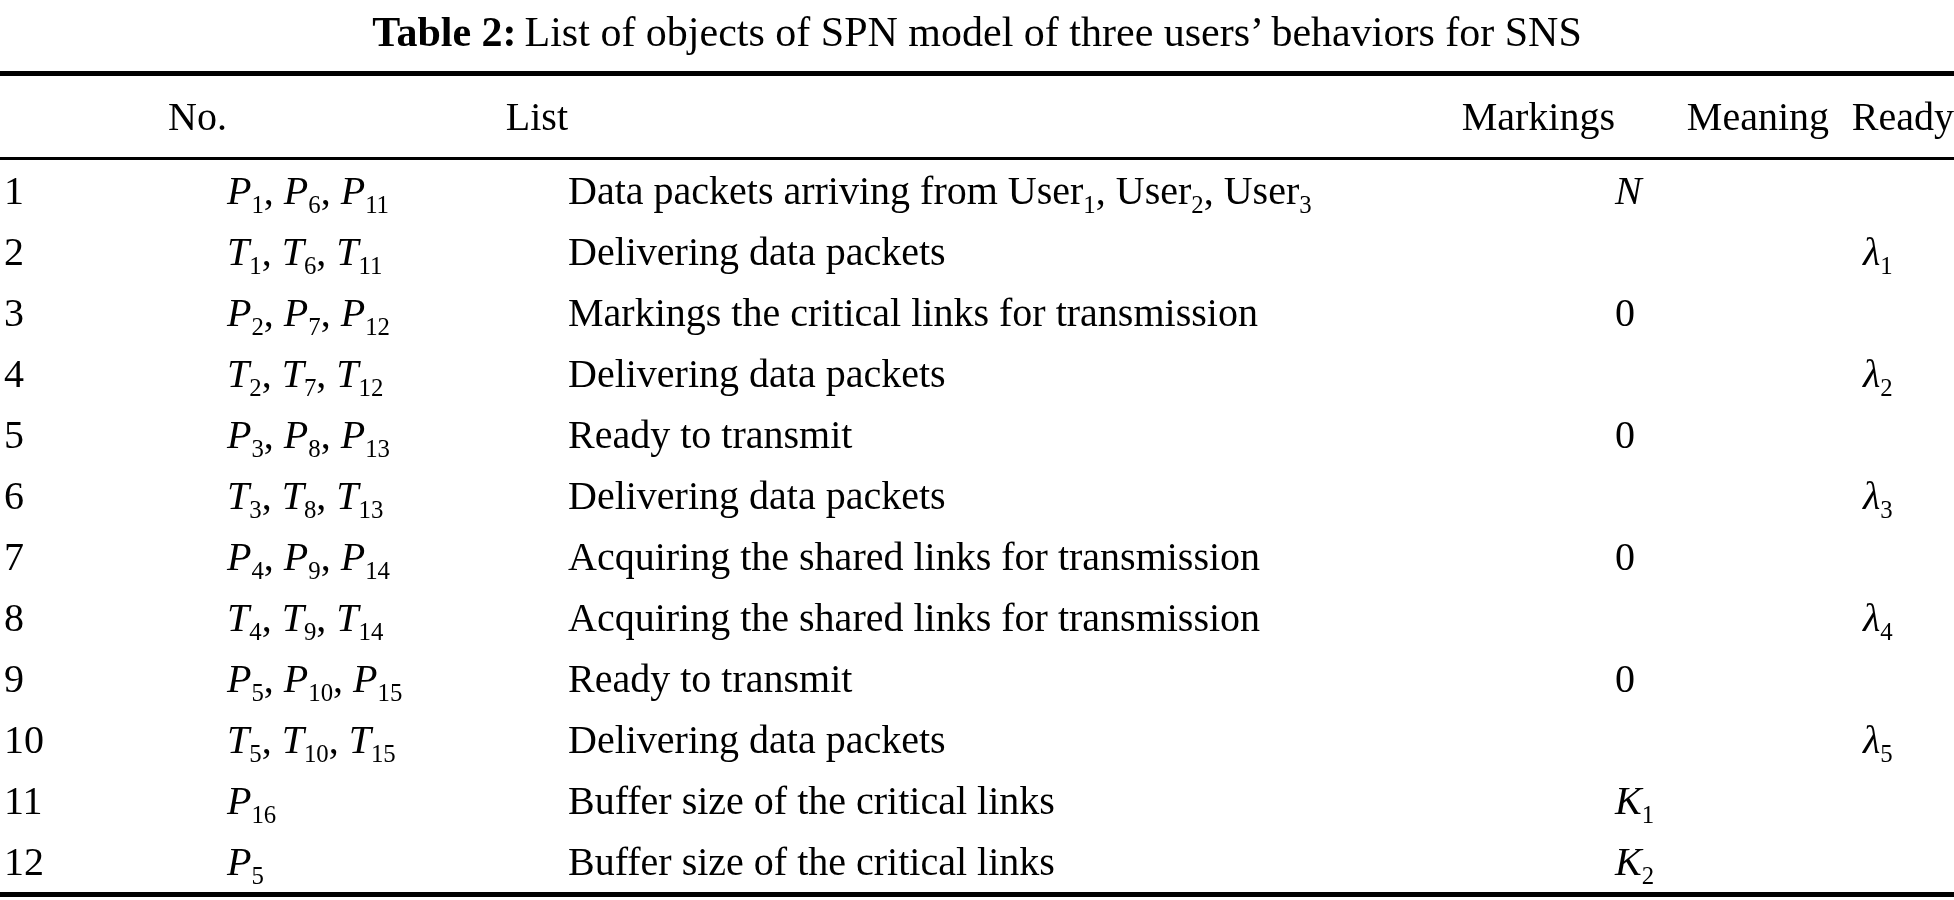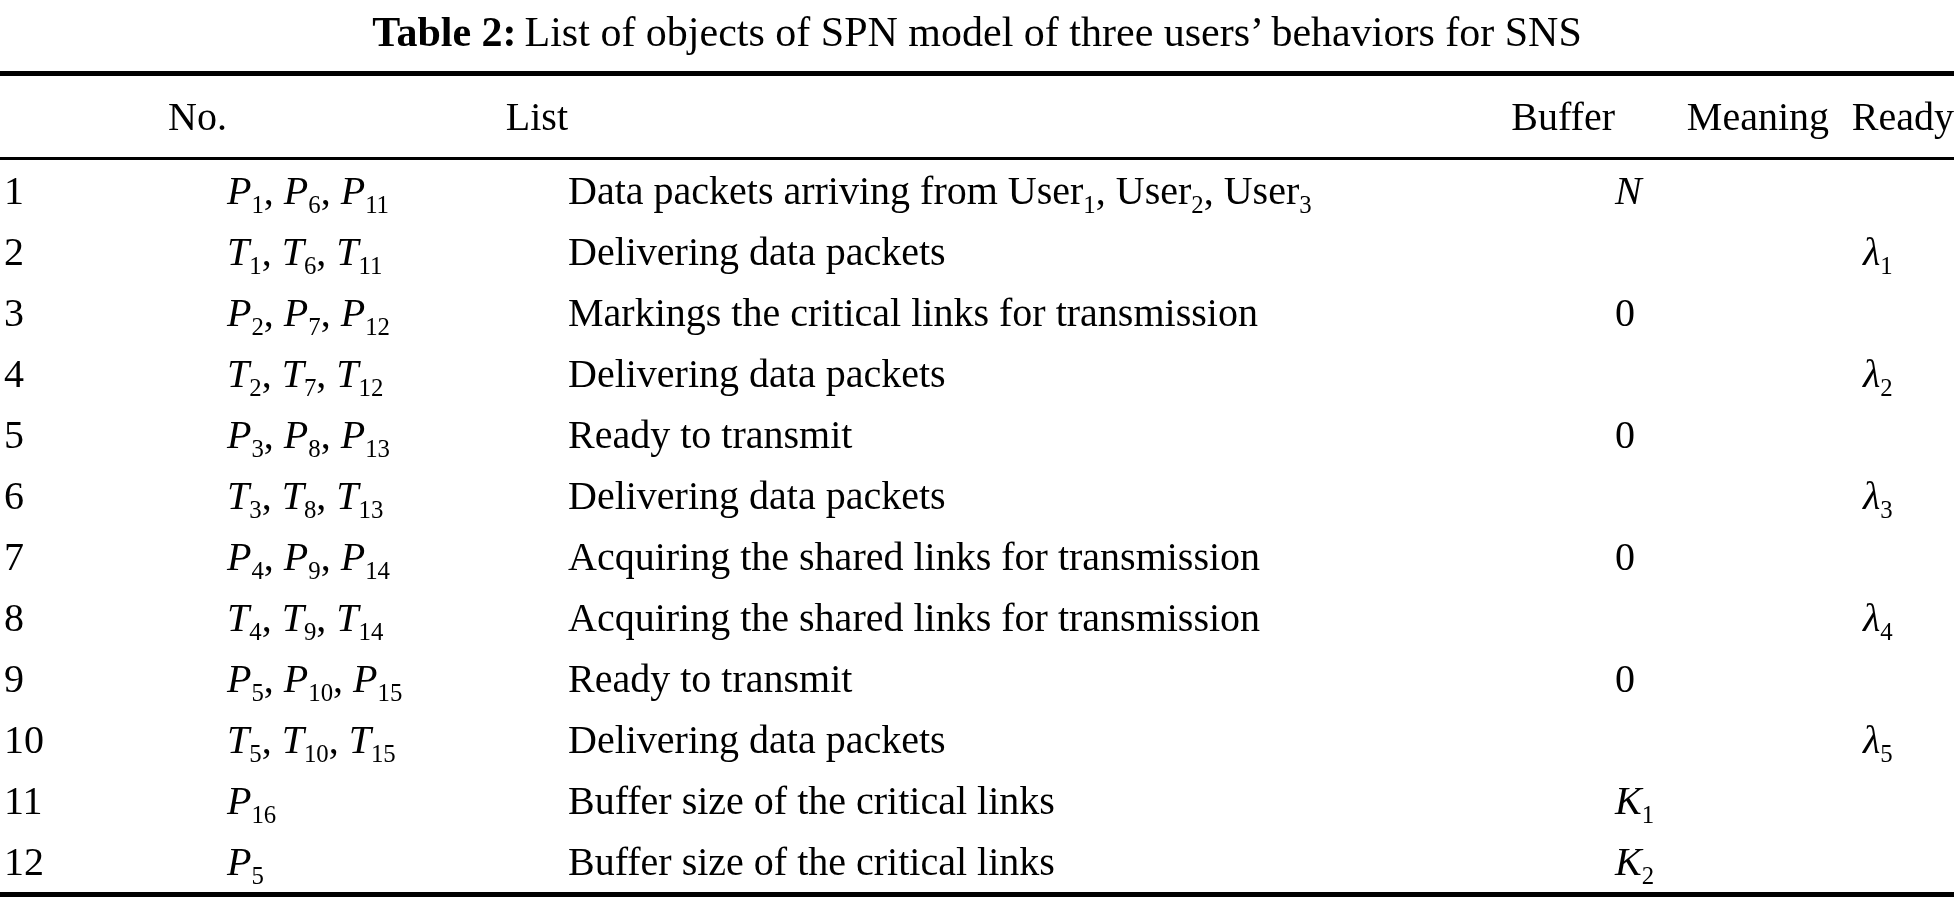--- a/index.html
+++ b/index.html
@@ -49,21 +49,21 @@
     <col style="width:227px">
     <col style="width:341px">
     <col style="width:1047px">
     <col style="width:214px">
     <col style="width:125px">
   </colgroup>
   <thead>
     <tr>
       <th class="c-no">No.</th>
       <th class="c-name">List</th>
-      <th class="c-meaning">Buffer</th>
+      <th class="c-meaning">Markings</th>
       <th class="c-markings">Meaning</th>
       <th class="c-rate">Ready</th>
     </tr>
   </thead>
   <tbody>
       <tr>
     <td class="c-no">1</td>
     <td class="c-name"><i>P</i><sub>1</sub>, <i>P</i><sub>6</sub>, <i>P</i><sub>11</sub></td>
     <td class="c-meaning">Data packets arriving from User<sub>1</sub>, User<sub>2</sub>, User<sub>3</sub></td>
     <td class="c-markings"><i>N</i></td>

